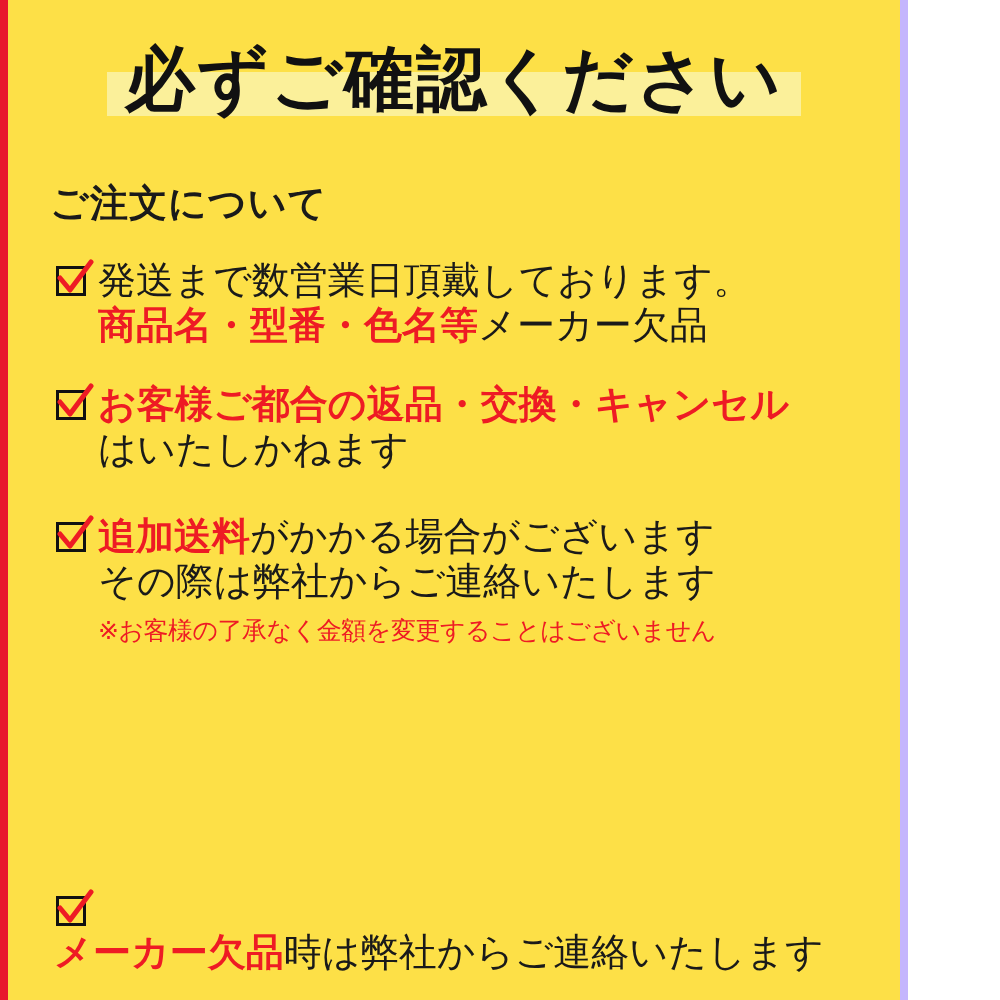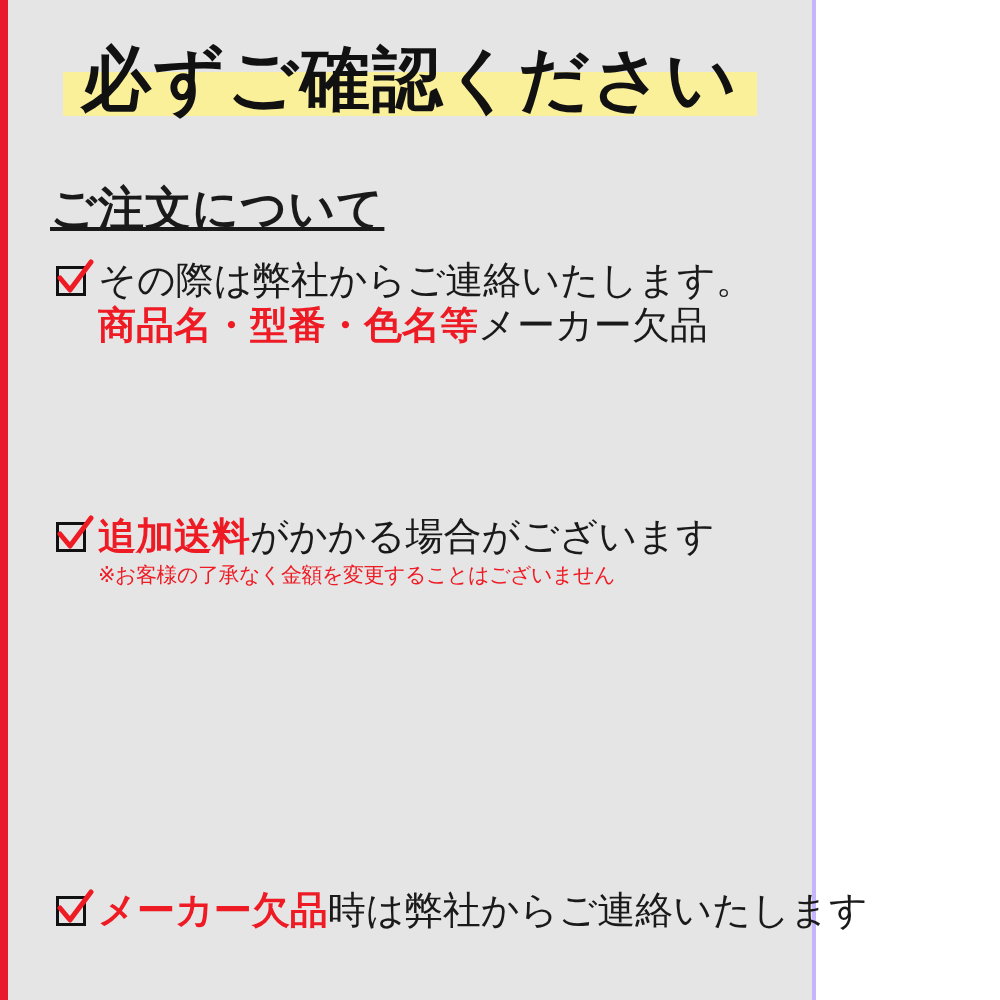--- a/index.html
+++ b/index.html
@@ -8,26 +8,26 @@
   }
   body {
     width: 1000px;
     height: 1000px;
     background: #ffffff;
     font-family: "DejaVu Sans", "Liberation Sans", sans-serif;
     overflow: hidden;
   }
   .page {
     position: relative;
-    width: 816px;
+    width: 908px;
     height: 1000px;
     box-sizing: border-box;
     border-left: 8px solid #e8192c;
-    border-right: 4px solid #c4b5fd;
-    background: #e5e5e5;
+    border-right: 8px solid #c4b5fd;
+    background: #fde047;
   }
   .inner {
     position: relative;
     width: 100%;
     height: 100%;
     padding: 0;
     box-sizing: border-box;
   }
 
   
@@ -60,26 +60,25 @@
   }
   .title .txt {
     position: relative;
     z-index: 1;
   }
 
   
   .section-head {
     position: absolute;
     left: 42px;
-    font-size: 46px;
+    font-size: 38px;
     font-weight: bold;
     color: #1a1a1a;
     letter-spacing: 1px;
     white-space: nowrap;
-    text-decoration: underline;
   }
   #sec1 { top: 178px; }
   #sec2 { top: 690px; }
 
   
   .item {
     position: absolute;
     left: 46px;
     right: 30px;
     display: flex;
@@ -123,33 +122,33 @@
   .line .red-seg {
     color: #ee1b24;
     font-weight: bold;
     margin-top: 16px;
   }
   .line .blk-seg {
     color: #1a1a1a;
     font-weight: normal;
   }
   .note {
-    font-size: 21px;
+    font-size: 25px;
     line-height: 1.2;
     color: #ee1b24;
     white-space: nowrap;
-    margin-top: 4px;
+    margin-top: 12px;
     letter-spacing: -0.5px;
   }
 
   #item1 { top: 258px; }
   #item2 { top: 382px; }
   #item3 { top: 514px; }
   #item4 { top: 762px; }
-  #item5 { top: 888px; }
+  #item5 { top: 888px; flex-direction: column; }
 </style>
 </head>
 <body>
 
 <div class="page">
   <div class="inner">
 
     <div class="title-wrap">
       <div class="title">
         <span class="hl"></span>
@@ -161,39 +160,58 @@
 
     <div class="item" id="item1">
       <span class="chk">
         <span class="box"></span>
         <svg viewBox="0 0 40 40" aria-hidden="true">
           <path d="M6 19 L16 31 L37 3" fill="none" stroke="#ee1b24" stroke-width="5" stroke-linecap="round" stroke-linejoin="round"></path>
         </svg>
       </span>
       <span class="lines">
         <div class="line">
-          <span class="blk-seg">その際は弊社からご連絡いたします。</span>
+          <span class="blk-seg">発送まで数営業日頂戴しております。</span>
         </div>
         <div class="line">
           <span class="red-seg">商品名・型番・色名等</span><span class="blk-seg">メーカー欠品</span>
         </div>
       </span>
     </div>
 
+    <div class="item" id="item2">
+      <span class="chk">
+        <span class="box"></span>
+        <svg viewBox="0 0 40 40" aria-hidden="true">
+          <path d="M6 19 L16 31 L37 3" fill="none" stroke="#ee1b24" stroke-width="5" stroke-linecap="round" stroke-linejoin="round"></path>
+        </svg>
+      </span>
+      <span class="lines">
+        <div class="line">
+          <span class="red-seg">お客様ご都合の返品・交換・キャンセル</span>
+        </div>
+        <div class="line">
+          <span class="blk-seg">はいたしかねます</span>
+        </div>
+      </span>
+    </div>
 
     <div class="item" id="item3">
       <span class="chk">
         <span class="box"></span>
         <svg viewBox="0 0 40 40" aria-hidden="true">
           <path d="M6 19 L16 31 L37 3" fill="none" stroke="#ee1b24" stroke-width="5" stroke-linecap="round" stroke-linejoin="round"></path>
         </svg>
       </span>
       <span class="lines">
         <div class="line">
           <span class="red-seg">追加送料</span><span class="blk-seg">がかかる場合がございます</span>
+        </div>
+        <div class="line">
+          <span class="blk-seg">その際は弊社からご連絡いたします</span>
         </div>
         <div class="note">※お客様の了承なく金額を変更することはございません</div>
       </span>
     </div>
 
 
 
     <div class="item" id="item5">
       <span class="chk">
         <span class="box"></span>

